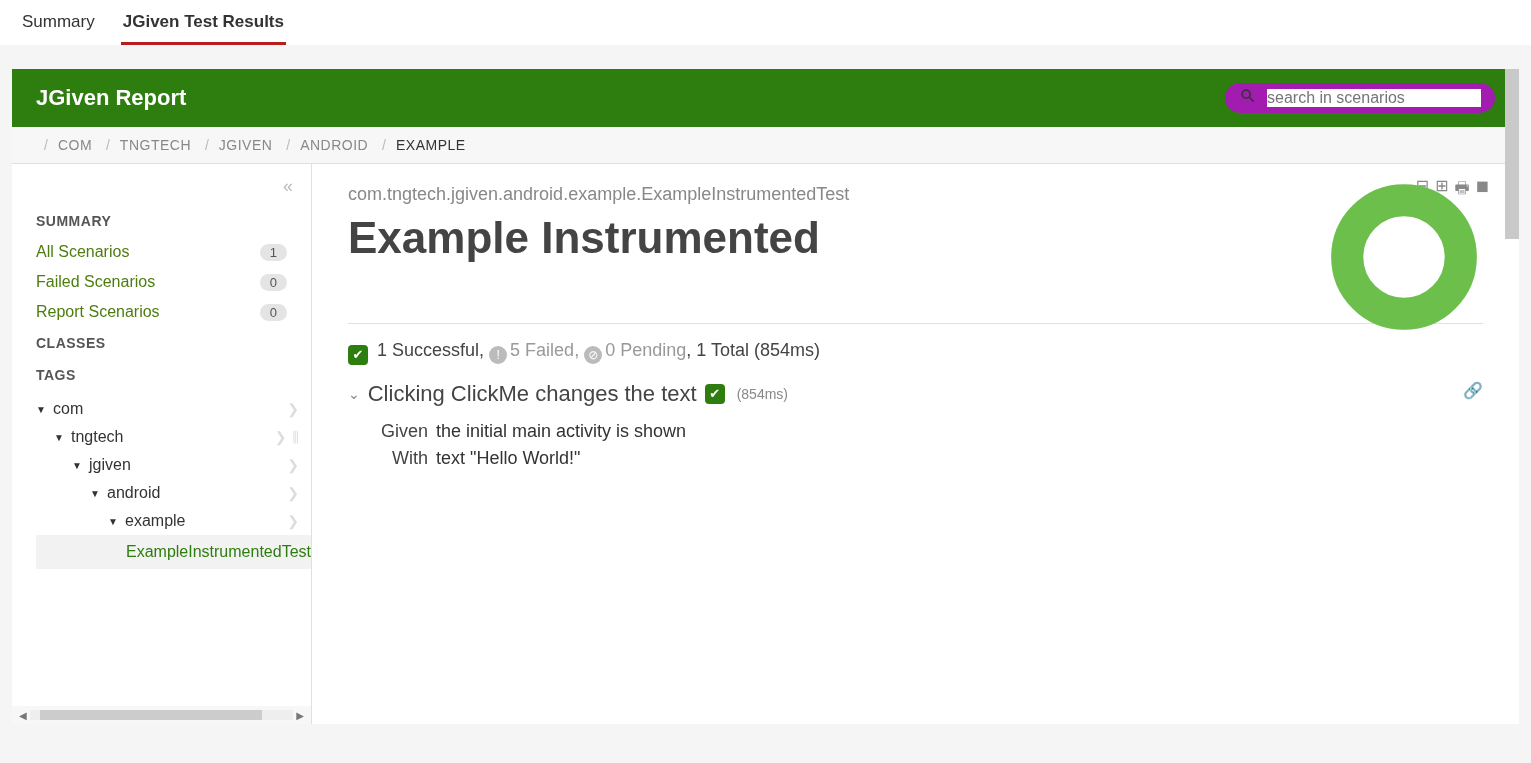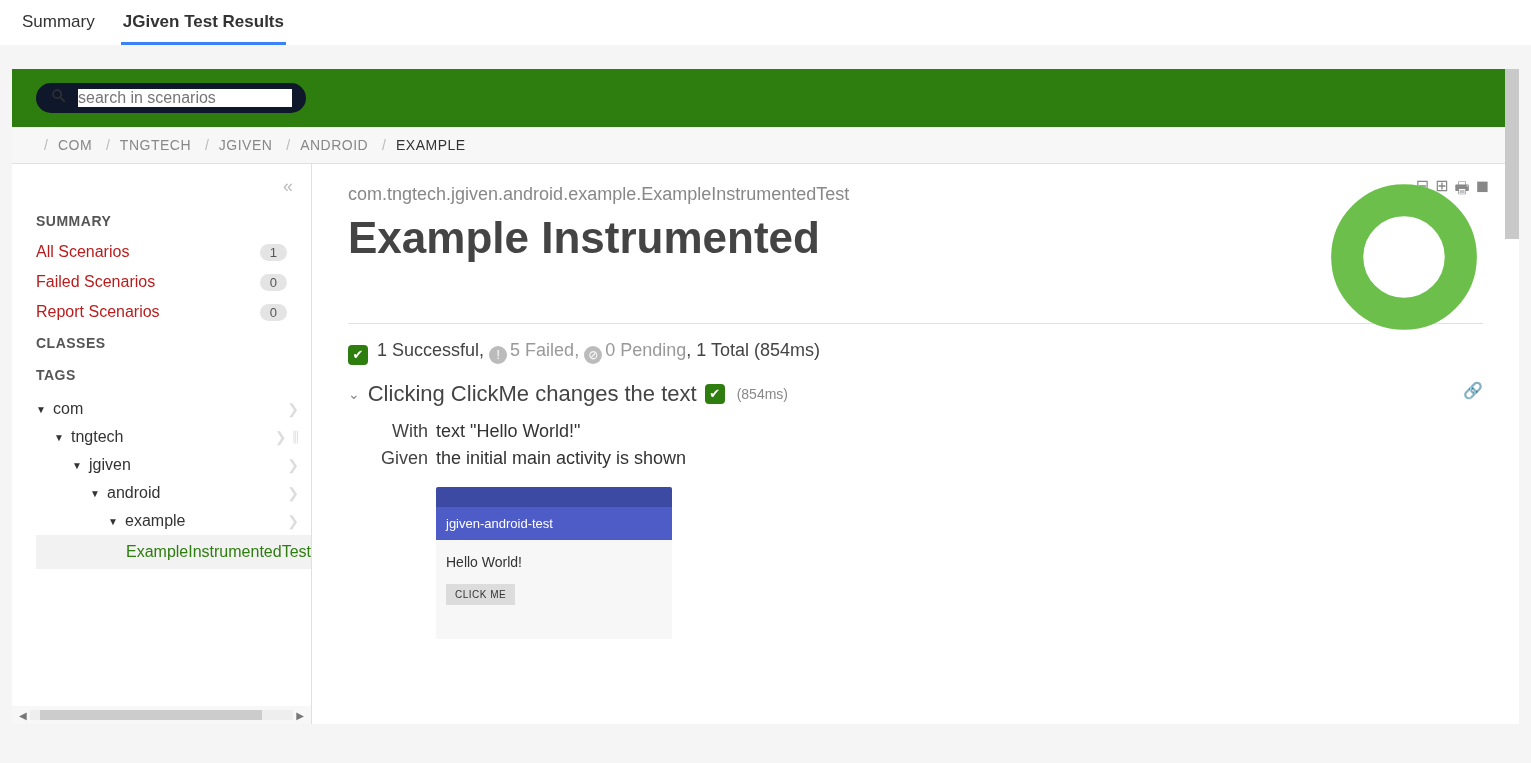--- a/index.html
+++ b/index.html
@@ -1,47 +1,47 @@
 <!DOCTYPE html>
 <html><head>
   <meta charset="utf-8">
   <style>
     * { box-sizing: border-box; margin: 0; padding: 0; }
     body { font-family: "Segoe UI", Arial, sans-serif; background: #f5f5f5; color: #333; }
     
     
     .top-tabs { display: flex; padding: 8px 20px 0; background: #fff; gap: 24px; }
     .top-tab { padding: 4px 2px 10px; font-size: 17px; color: #333; cursor: pointer; }
-    .top-tab.active { font-weight: 600; border-bottom: 3px solid #3b82f6; }
+    .top-tab.active { font-weight: 600; border-bottom: 3px solid #b91c1c; }
     
     
     .report-wrap { margin: 24px 12px 0; background: #fff; }
     
     
     .green-bar { background: #2e7d0f; color: #fff; display: flex; align-items: center; padding: 14px 24px; }
     .green-title { font-size: 22px; font-weight: 600; flex: 1; }
-    .search-box { background: #0f172a; border-radius: 20px; display: flex; align-items: center; padding: 4px 14px; width: 270px; }
+    .search-box { background: #a21caf; border-radius: 20px; display: flex; align-items: center; padding: 4px 14px; width: 270px; }
     .search-box svg { width: 18px; height: 18px; fill: #333; }
     .search-input { border: none; outline: none; font-size: 16px; flex: 1; margin-left: 10px; color: #888; }
     
     
     .crumbs { background: #f7f7f7; border-bottom: 1px solid #e0e0e0; padding: 10px 22px; font-size: 14px; color: #888; }
     .crumb-sep { margin: 0 10px; color: #bbb; }
     .crumb { color: #888; letter-spacing: 0.5px; cursor: pointer; }
     .crumb.last { color: #333; }
     
     
     .body-row { display: flex; min-height: 560px; }
     
     
     .sidebar { width: 300px; border-right: 1px solid #e0e0e0; padding: 12px 0; position: relative; overflow-x: auto; }
     .collapse-ico { text-align: right; padding: 0 18px 8px; color: #bbb; font-size: 18px; cursor: pointer; }
     .side-section-title { font-weight: 700; font-size: 14px; color: #555; padding: 8px 24px; letter-spacing: 0.5px; }
     .side-row { display: flex; align-items: center; padding: 6px 24px; font-size: 16px; cursor: pointer; }
-    .side-row .lbl { flex: 1; color: #b91c1c; }
+    .side-row .lbl { flex: 1; color: #4d7c0f; }
     .badge { background: #e4e4e4; color: #555; border-radius: 10px; padding: 1px 10px; font-size: 13px; }
     
     .tree { padding: 4px 0 0 24px; font-size: 16px; }
     .tree-row { display: flex; align-items: center; padding: 5px 12px 5px 0; cursor: pointer; }
     .tree-row .caret { width: 14px; font-size: 10px; color: #333; margin-right: 3px;}
     .tree-row .t-lbl { flex: 1; }
     .tree-row .chev { color: #ddd; font-size: 14px; }
     .tree-row .cols { color: #ddd; margin-left: 6px; font-size: 14px; }
     .tree-L1 { padding-left: 0; }
     .tree-L2 { padding-left: 18px; }
@@ -99,20 +99,21 @@
 
 <div class="top-tabs">
   <div class="top-tab">Summary</div>
   <div class="top-tab active">JGiven Test Results</div>
 </div>
 
 <div class="report-wrap main-area-rel">
   <div class="right-scroll-ind"></div>
 
   <div class="green-bar">
+    <div class="green-title">JGiven Report</div>
     <div class="search-box">
       <span>
         <svg viewBox="0 0 24 24">
             <path d="M15.5 14h-.79l-.28-.27A6.471 6.471 0 0016 9.5 6.5 6.5 0 109.5 16c1.61 0 3.09-.59 4.23-1.57l.27.28v.79l5 4.99L20.49 19l-4.99-5zm-6 0C7.01 14 5 11.99 5 9.5S7.01 5 9.5 5 14 7.01 14 9.5 11.99 14 9.5 14z"></path>
           </svg>
       </span>
       <input class="search-input" placeholder="search in scenarios" style="">
     </div>
   </div>
 
@@ -211,33 +212,25 @@
       <div class="scenario">
         <span class="scen-link-ico">🔗</span>
         <div class="scen-head">
           <span class="expander">⌄</span>
           <span>Clicking ClickMe changes the text</span>
           <span class="chk-badge">✔</span>
           <span class="dur">(854ms)</span>
         </div>
         <div class="step">
           <div class="step-row">
+            <span class="kw">Given</span>
+            <span>the initial main activity is shown</span>
+          </div>
+          <div class="step-row">
             <span class="kw">With</span>
             <span>text "Hello World!"</span>
           </div>
-          <div class="step-row">
-            <span class="kw">Given</span>
-            <span>the initial main activity is shown</span>
-          </div>
-        </div>
-
-        <div class="mock-phone">
-          <div class="mock-status"></div>
-          <div class="mock-appbar">jgiven-android-test</div>
-          <div class="mock-body">
-            <div class="mock-text">Hello World!</div>
-            <div class="mock-btn">CLICK ME</div>
-          </div>
-        </div>
+        </div>
+
       </div>
     </div>
   </div>
 </div>
 
 </body></html>

